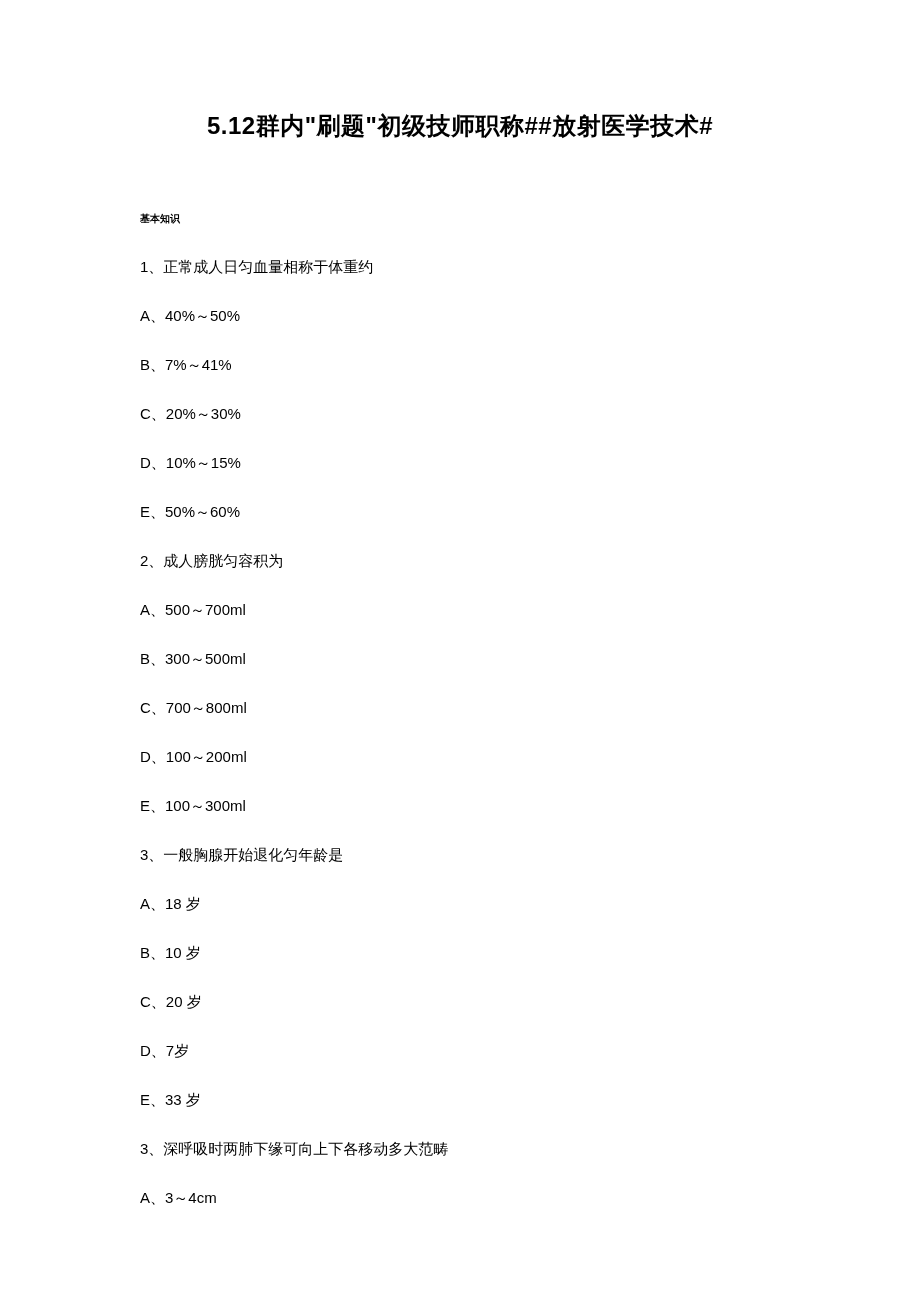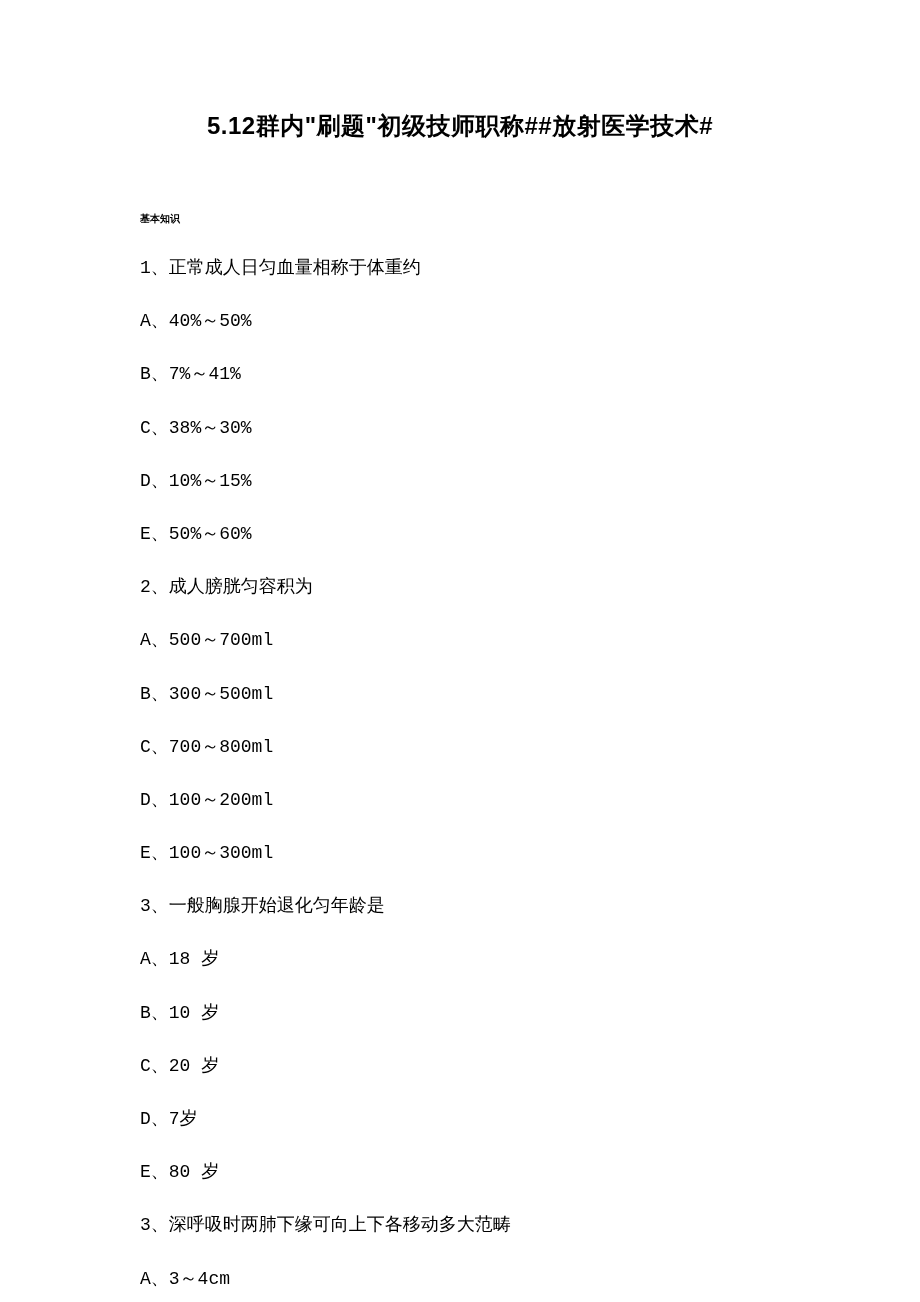--- a/index.html
+++ b/index.html
@@ -19,48 +19,48 @@
       margin-bottom: 70px;
       letter-spacing: 0.5px;
     }
     .section-heading {
       font-family: "SimSun", "宋体", serif;
       font-size: 10px;
       font-weight: bold;
       margin-bottom: 30px;
     }
     .line {
-      font-family: Liberation Mono, monospace;
-      font-size: 18px;
+      font-family: Liberation Sans, sans-serif;
+      font-size: 15px;
       margin-bottom: 28px;
       line-height: 1.4;
     }
   </style>
 </head>
 <body>
 
 <h1 class="page-title">5.12群内"刷题"初级技师职称##放射医学技术#</h1>
 
 <div class="section-heading">基本知识</div>
 
 <div class="line">1、正常成人日匀血量相称于体重约</div>
 <div class="line">A、40%～50%</div>
 <div class="line">B、7%～41%</div>
-<div class="line">C、38%～30%</div>
+<div class="line">C、20%～30%</div>
 <div class="line">D、10%～15%</div>
 <div class="line">E、50%～60%</div>
 
 <div class="line">2、成人膀胱匀容积为</div>
 <div class="line">A、500～700ml</div>
 <div class="line">B、300～500ml</div>
 <div class="line">C、700～800ml</div>
 <div class="line">D、100～200ml</div>
 <div class="line">E、100～300ml</div>
 
 <div class="line">3、一般胸腺开始退化匀年龄是</div>
 <div class="line">A、18 岁</div>
 <div class="line">B、10 岁</div>
 <div class="line">C、20 岁</div>
 <div class="line">D、7岁</div>
-<div class="line">E、80 岁</div>
+<div class="line">E、33 岁</div>
 
 <div class="line">3、深呼吸时两肺下缘可向上下各移动多大范畴</div>
 <div class="line">A、3～4cm</div>
 
 </body></html>

